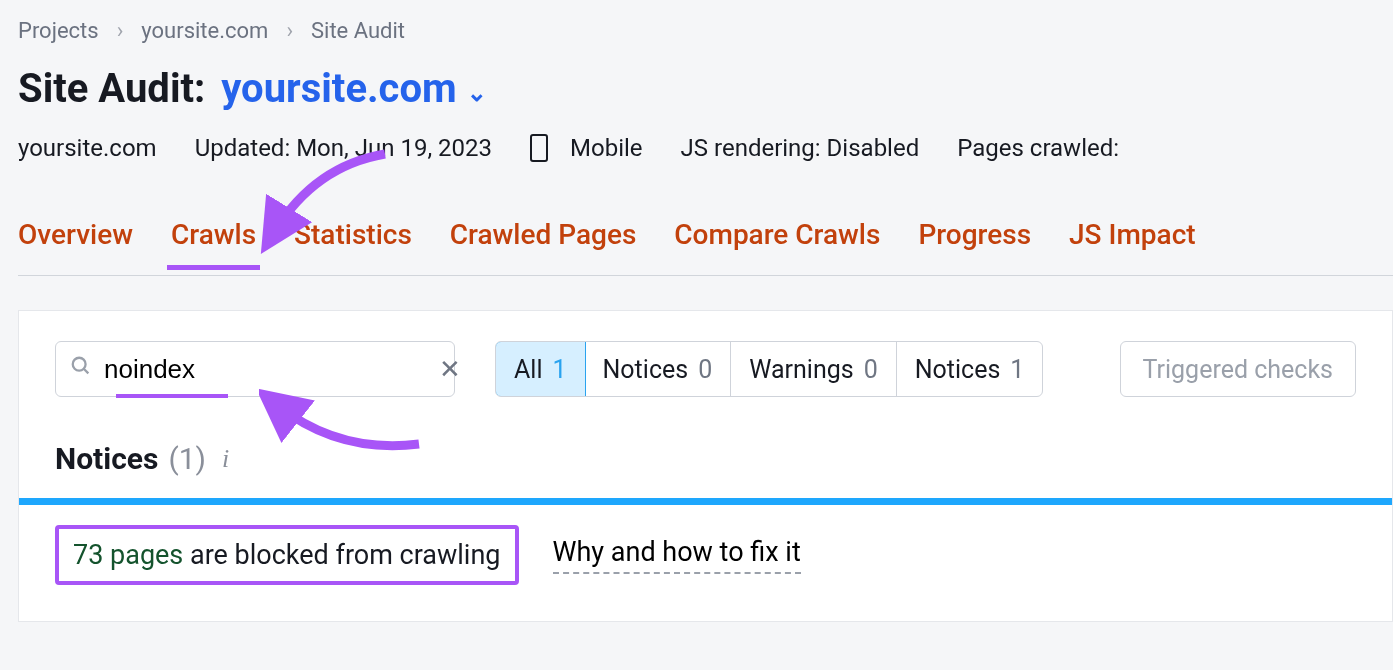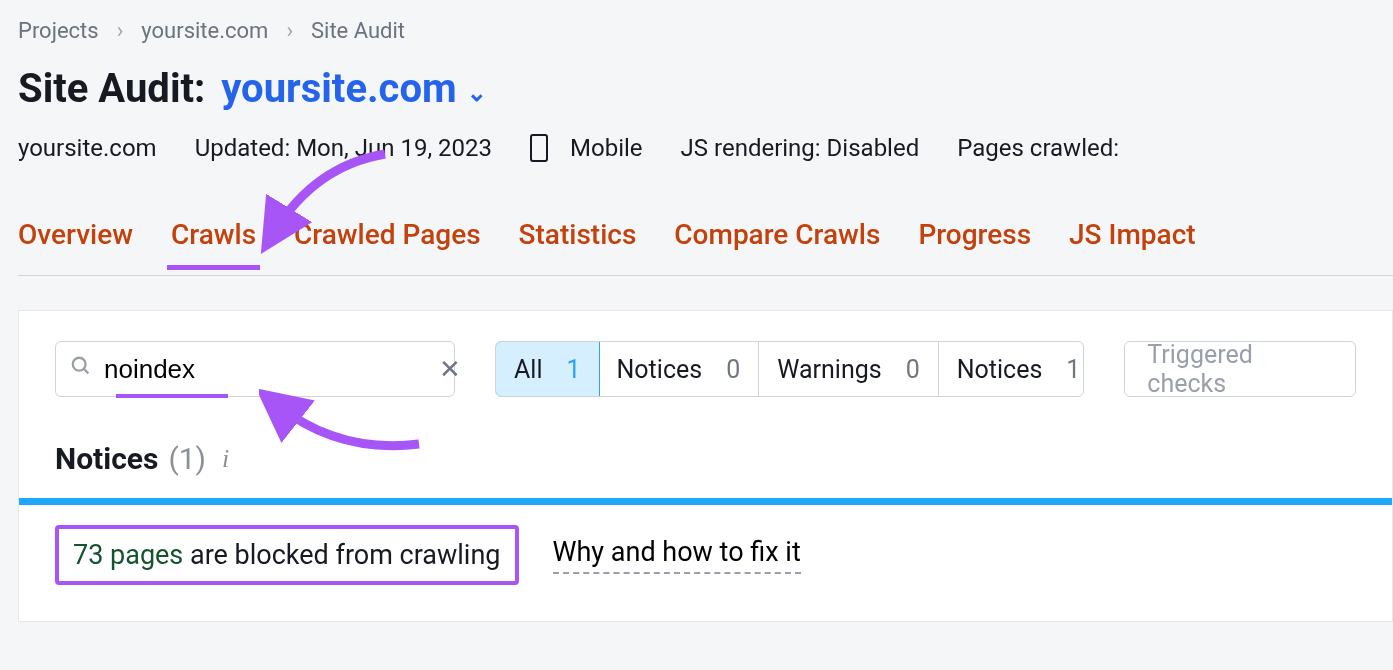--- a/index.html
+++ b/index.html
@@ -129,21 +129,21 @@
     border: 1px solid #cfd3da;
     border-radius: 6px;
     overflow: hidden;
     height: 56px;
   }
   .seg {
     display: flex;
     align-items: center;
     padding: 0 18px;
     font-size: 25px;
-    gap: 24px;
+    gap: 10px;
     border-right: 1px solid #cfd3da;
     cursor: pointer;
   }
   .seg:last-child { border-right: none; }
   .seg.active {
     background: #d6efff;
     border: 1.5px solid #2aa3ef;
     margin: -1px;
     border-radius: 6px 0 0 6px;
     z-index: 1;
@@ -239,22 +239,22 @@
       <span class="mobile-icon"></span>
       <span>Mobile</span>
     </span>
     <span>JS rendering: Disabled</span>
     <span>Pages crawled:</span>
   </div>
 
   <div class="tabs">
     <span class="tab">Overview</span>
     <span class="tab active-underline">Crawls</span>
+    <span class="tab">Statistics</span>
     <span class="tab">Crawled Pages</span>
-    <span class="tab">Statistics</span>
     <span class="tab">Compare Crawls</span>
     <span class="tab">Progress</span>
     <span class="tab">JS Impact</span>
   </div>
 
   <svg class="arrow" style="left:255px; top:136px;" width="150" height="120">
     <defs>
       <marker id="ah1" markerWidth="8" markerHeight="8" refX="3" refY="3" orient="auto">
         <path d="M0,0 L6,3 L0,6 Z" fill="#a855f7"></path>
       </marker>

